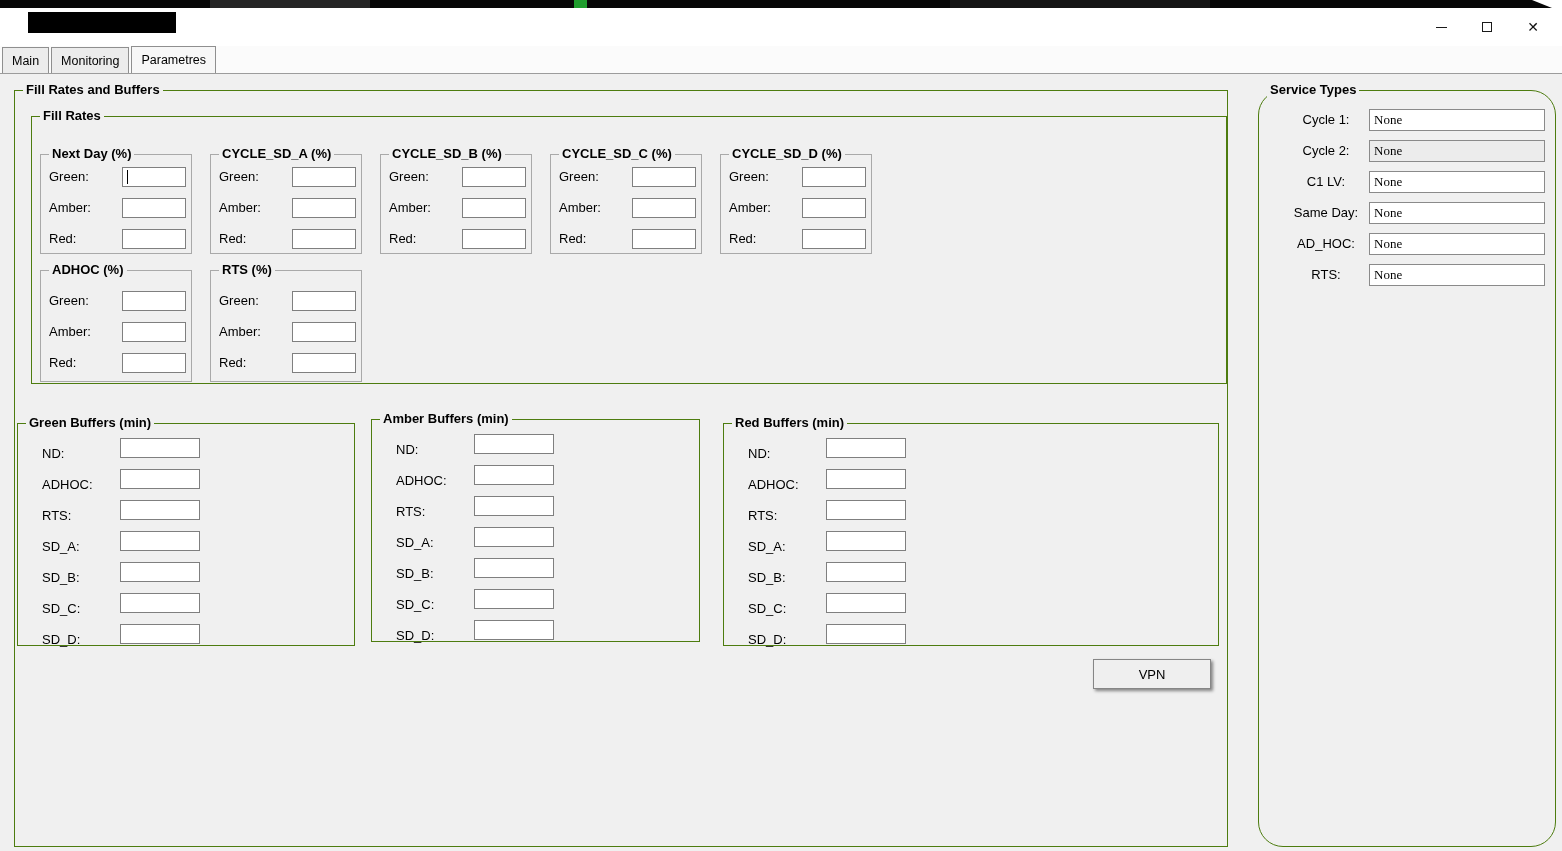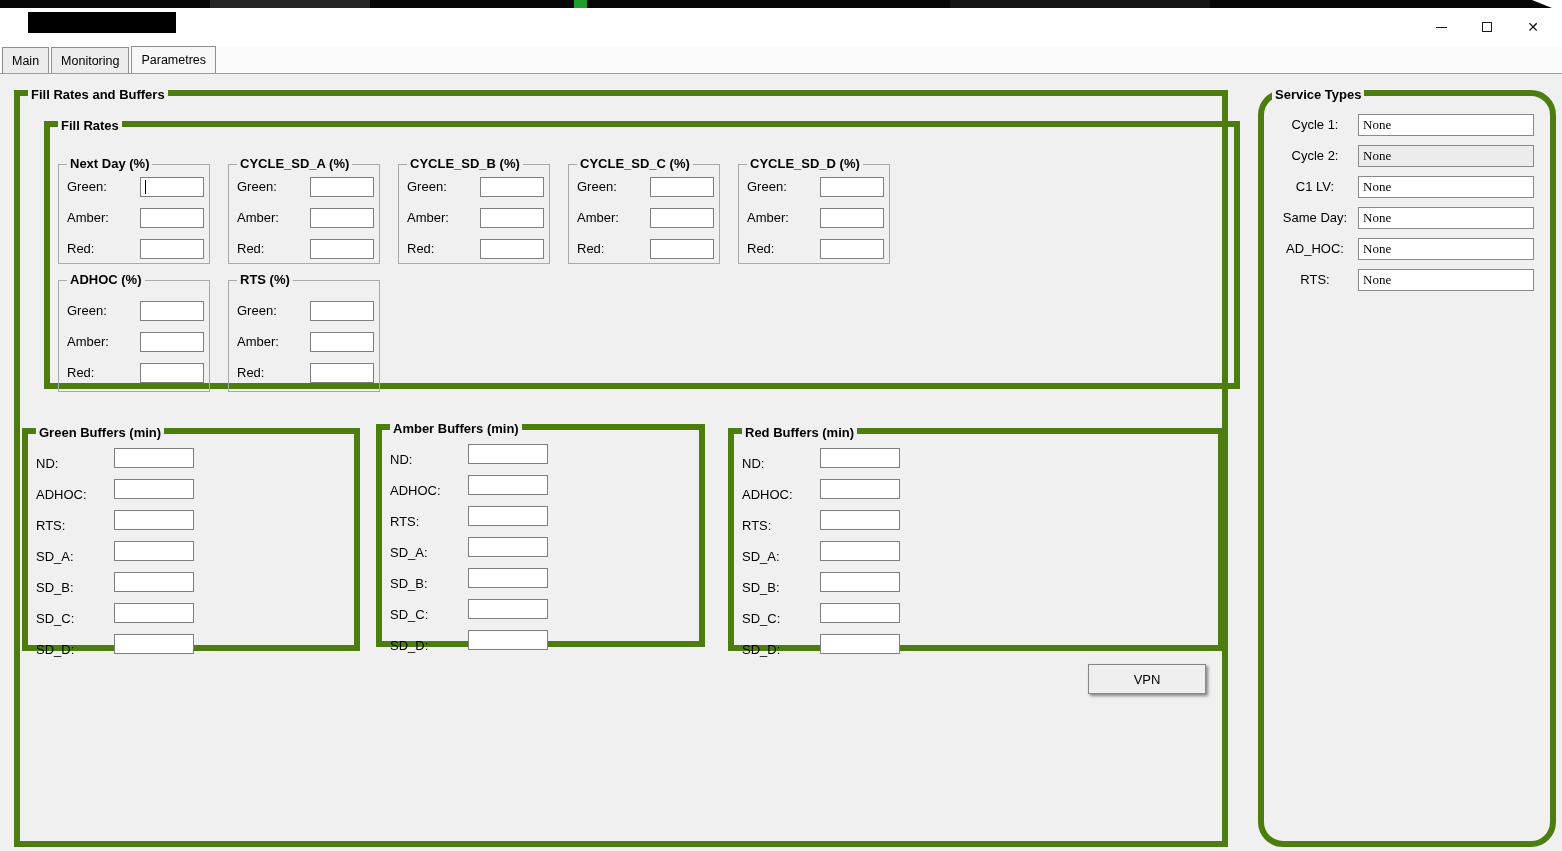--- a/index.html
+++ b/index.html
@@ -32,30 +32,30 @@
     background:#fbfbfb; border-bottom:1px solid #9c9c9c; display:flex;
     align-items:flex-end; padding-left:2px; }
   .tab { border:1px solid #8f8f8f; border-bottom:none; background:#ececec;
     padding:0 9px; font-size:12.5px; margin-right:2px; height:26px;
     display:flex; align-items:center; }
   .tab.selected { background:#f7f7f7; height:27px; }
 
   
   .content { position:absolute; top:74px; left:0; width:1562px; height:777px; background:#f0f0f0; }
 
-  .groupbox { position:absolute; border:6px solid #4d7c0f; }
+  .groupbox { position:absolute; border:1px solid #4d7c0f;padding-left:16px; }
   .gb-rel { position:relative; border:1px solid #a9a9a9; }
   .gb-label { position:absolute; top:-9px; left:8px; background:#f0f0f0;
     padding:0 3px; white-space:nowrap; line-height:16px; }
   .t-bold { font-weight:700; }
   .t-semi { font-weight:600; }
 
   .main-frame { left:14px; top:16px; width:1214px; height:757px; }
 
-  .fill-rates { left:24px; top:25px; width:1196px; height:268px; }
+  .fill-rates { left:16px; top:25px; width:1196px; height:268px; }
   .fr-row1 { position:absolute; left:8px; top:37px; display:flex; gap:18px; }
   .fr-row2 { position:absolute; left:8px; top:153px; display:flex; gap:18px; }
 
   .rate-group { width:152px; height:100px; }
   .fr-row2 .rate-group { height:112px; }
   .rate-rows { padding-top:6px; }
   .fr-row2 .rate-rows { padding-top:14px; }
   .rate-row { display:flex; align-items:center; height:31px; padding:0 5px 0 8px; }
   .flabel { white-space:nowrap; }
   input { font-family:Liberation Serif, serif; font-size:13px; }

